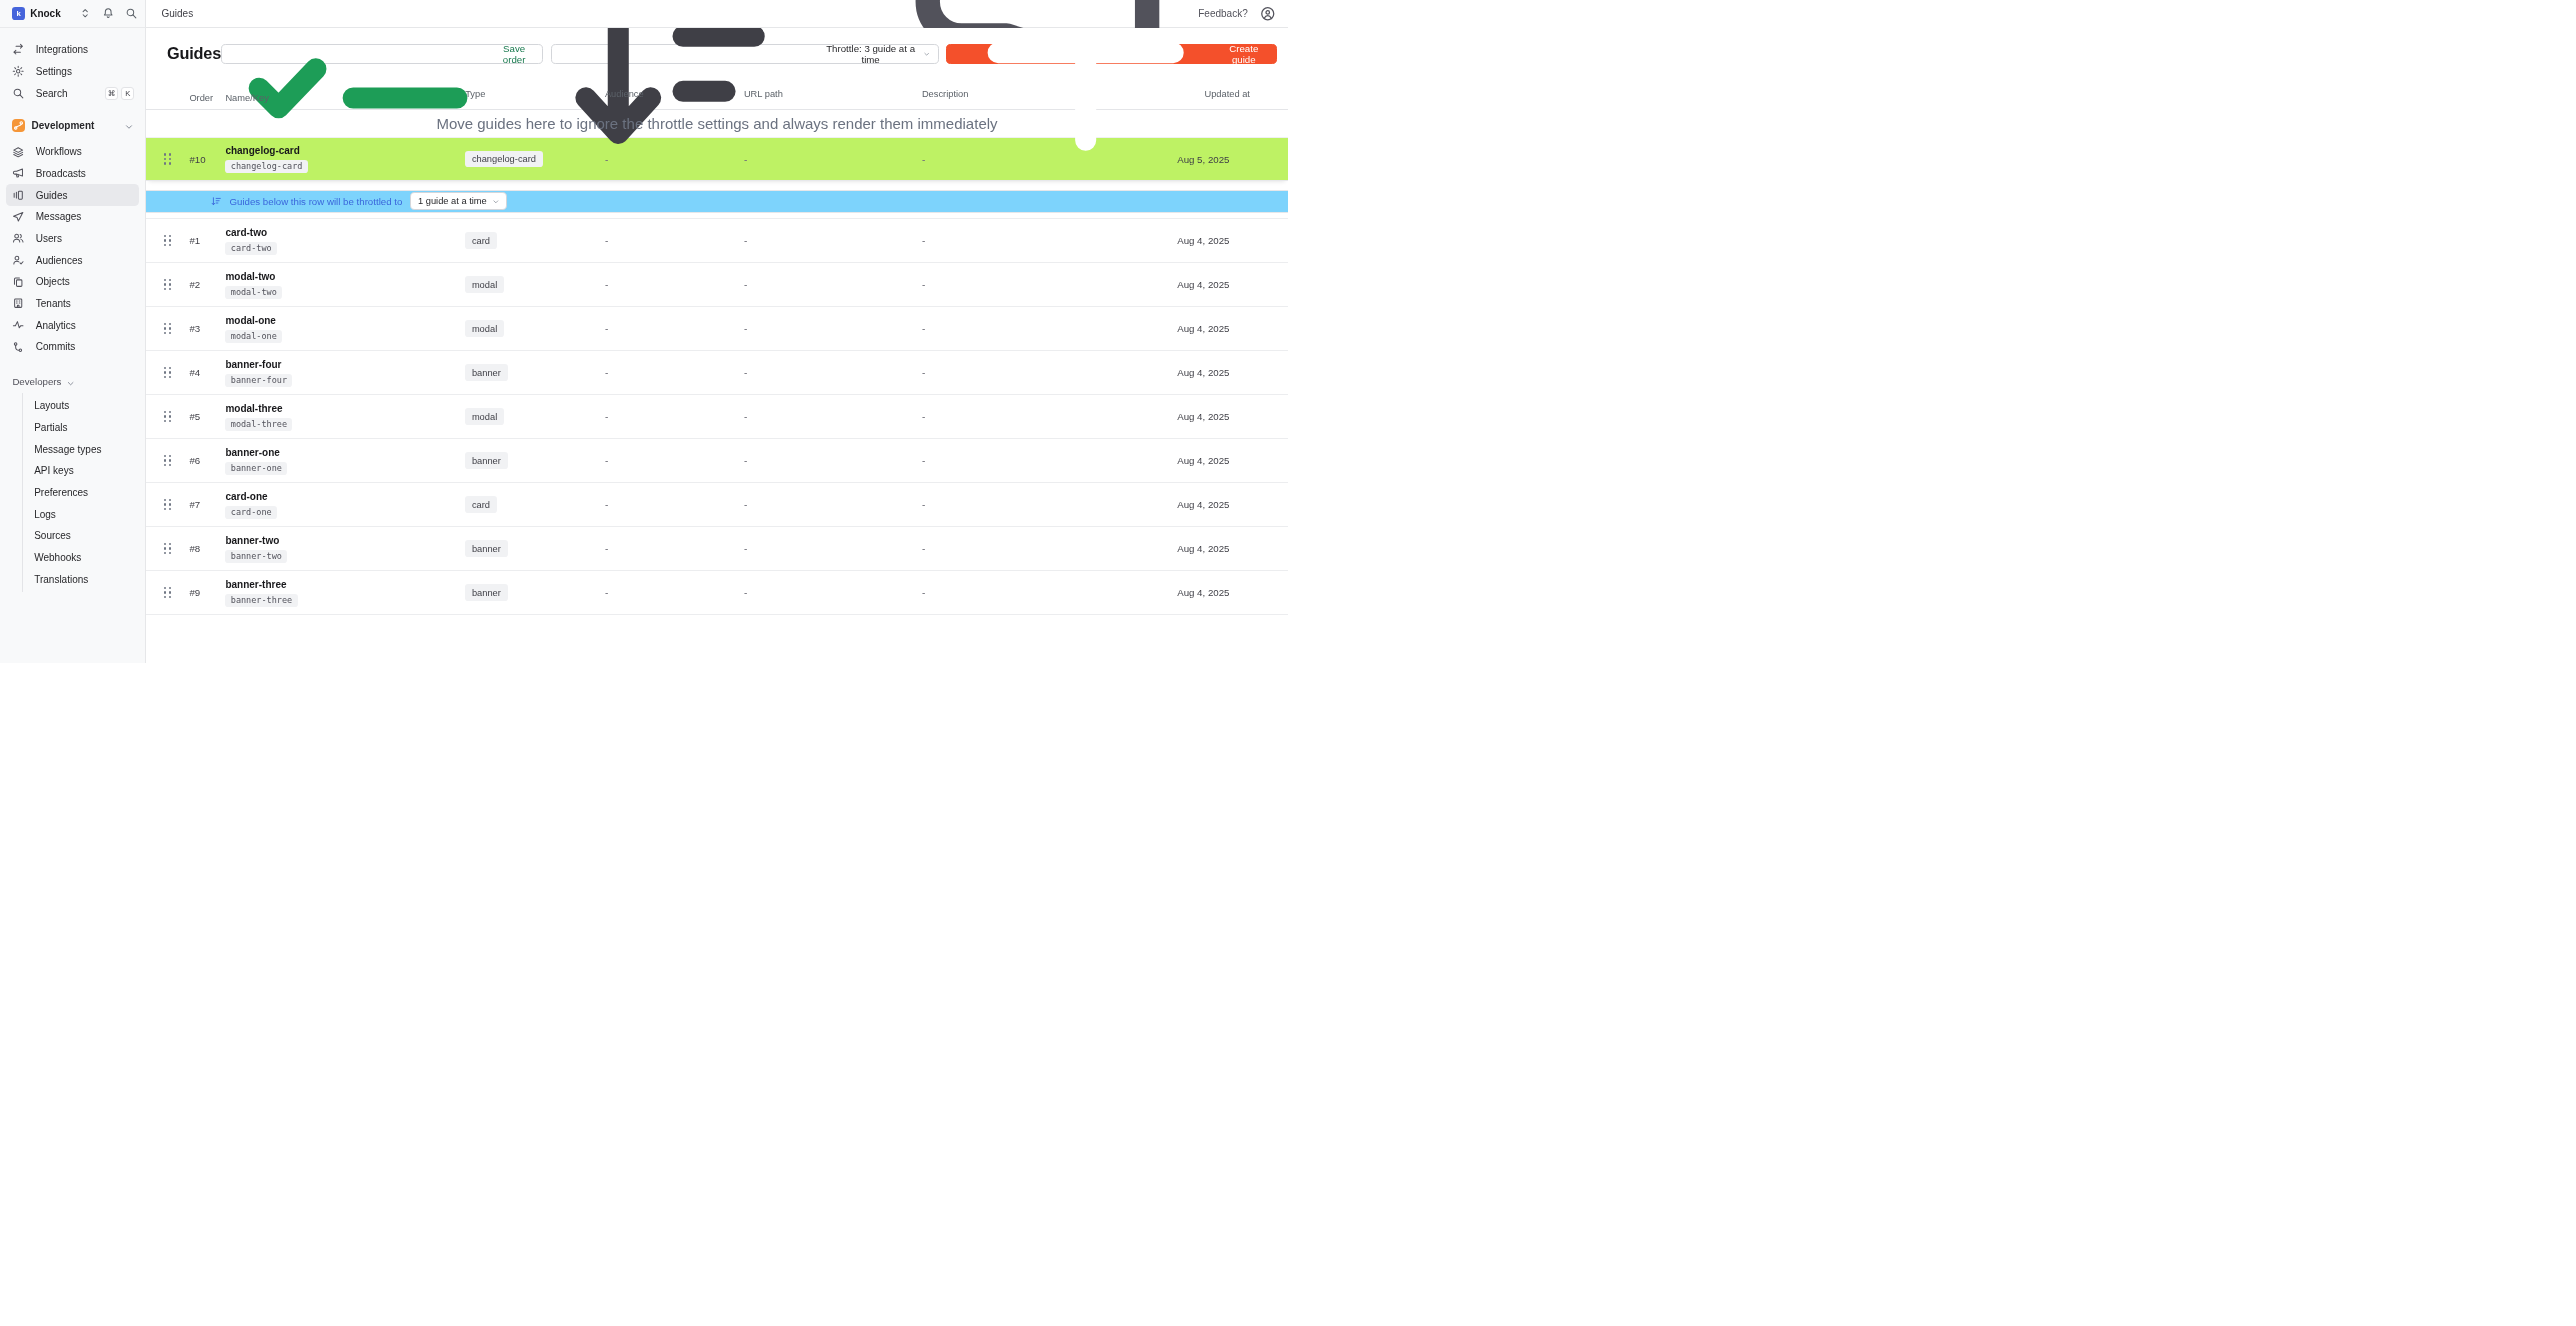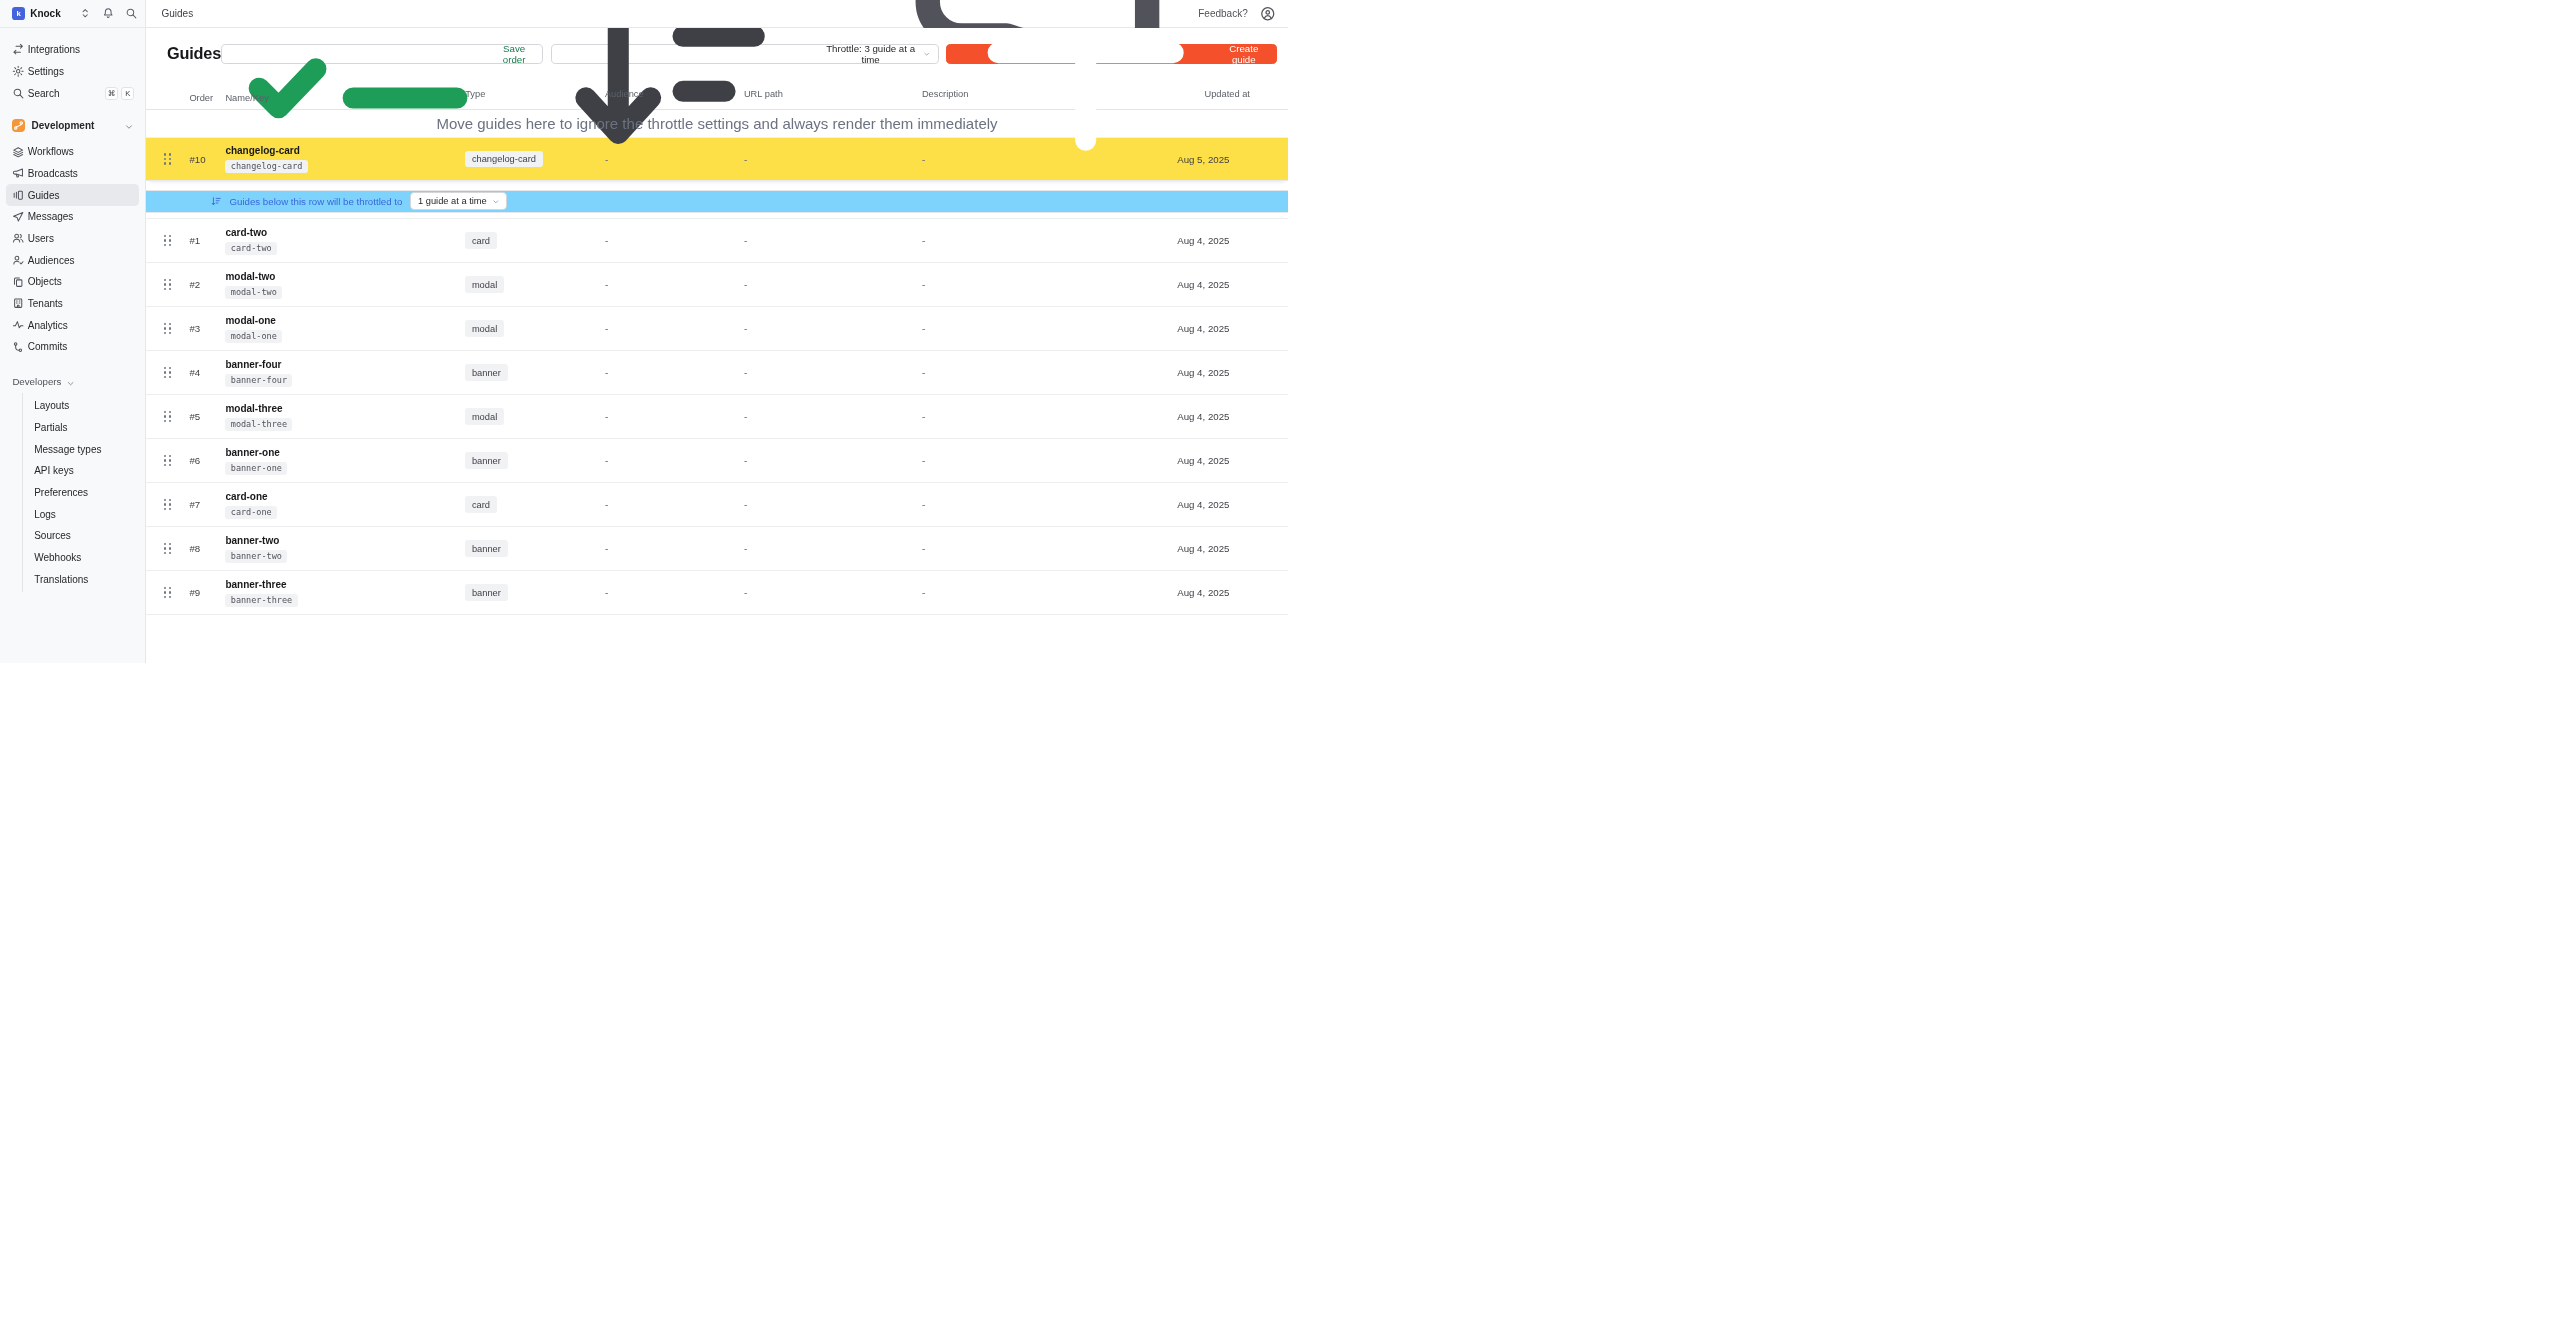--- a/index.html
+++ b/index.html
@@ -35,21 +35,21 @@
   .topbar .spacer { flex:1; }
   .feedback { display:flex; align-items:center; gap:4.6px; font-size:10px; color:#52525B; cursor:pointer; }
   .feedback svg { width:11.6px; height:11.6px; }
   .avatar-btn { margin-left:12.4px; width:15.5px; height:15.5px; color:#52525B; cursor:pointer; }
   .avatar-btn svg { width:15.5px; height:15.5px; }
 
   
   .sidebar { background:#F8F9FA; border-right:0.8px solid #E6E7E9; padding-top:10.8px; overflow:hidden; }
   .nav-item {
     height:21.7px; margin:0 6.2px; padding:0 4.6px 0 6.2px; border-radius:4.6px;
-    display:flex; align-items:center; gap:3px; cursor:pointer; color:#27272A;
+    display:flex; align-items:center; gap:11px; cursor:pointer; color:#27272A;
   }
   .nav-item.active { background:#E8E9EC; }
   .nav-icon { width:12.4px; height:12.4px; color:#52525B; display:flex; align-items:center; justify-content:center; flex:0 0 12.4px; }
   .nav-icon svg { width:11.6px; height:11.6px; }
   .nav-label { font-size:10px; color:#27272A; white-space:nowrap; }
   .nav-right { margin-left:auto; display:flex; gap:3.1px; }
   .kbd {
     width:13px; height:13px; border:0.8px solid #E2E3E6; background:#fff; border-radius:3.1px;
     font-size:7.7px; color:#3F3F46; display:flex; align-items:center; justify-content:center;
   }
@@ -96,21 +96,21 @@
   .th { font-size:9.3px; color:#5B6168; }
   .th.order, .th.name { padding-left:6.2px;margin-top:8px; }
   .th.type { padding-left:31px; }
   .th.aud, .th.url, .th.desc { padding-left:7.7px; }
   .th.upd { padding-left:23px;text-align:center; }
 
   .pin-note { height:27px; display:flex; align-items:center; justify-content:center; font-size:15px; color:#6B7280; }
 
   .trow { height:44px; cursor:pointer; }
   .pinned-zone .trow {
-    background:#fde047; border-top:0.8px solid #EFF0F2; border-bottom:0.8px solid #E7E8EB;
+    background:#bef264; border-top:0.8px solid #EFF0F2; border-bottom:0.8px solid #E7E8EB;
     box-shadow:0 3.1px 4.6px -3.1px rgba(0,0,0,.14);
   }
   .rows { border-top:0.8px solid #ECEDEF; }
   .rows .trow { border-bottom:0.8px solid #ECEDEF; }
 
   .c-drag { display:flex; align-items:center; justify-content:flex-start; }
   .drag { display:grid; grid-template-columns:2.3px 2.3px; gap:2.3px 3.1px; padding:3.1px 2.3px; cursor:grab; }
   .drag i { width:2.3px; height:2.3px; border-radius:50%; background:#6F7683; }
   .c-order { font-size:9.7px; color:#3F3F46; padding-left:6.2px; }
   .c-name { padding-left:6.2px; }

